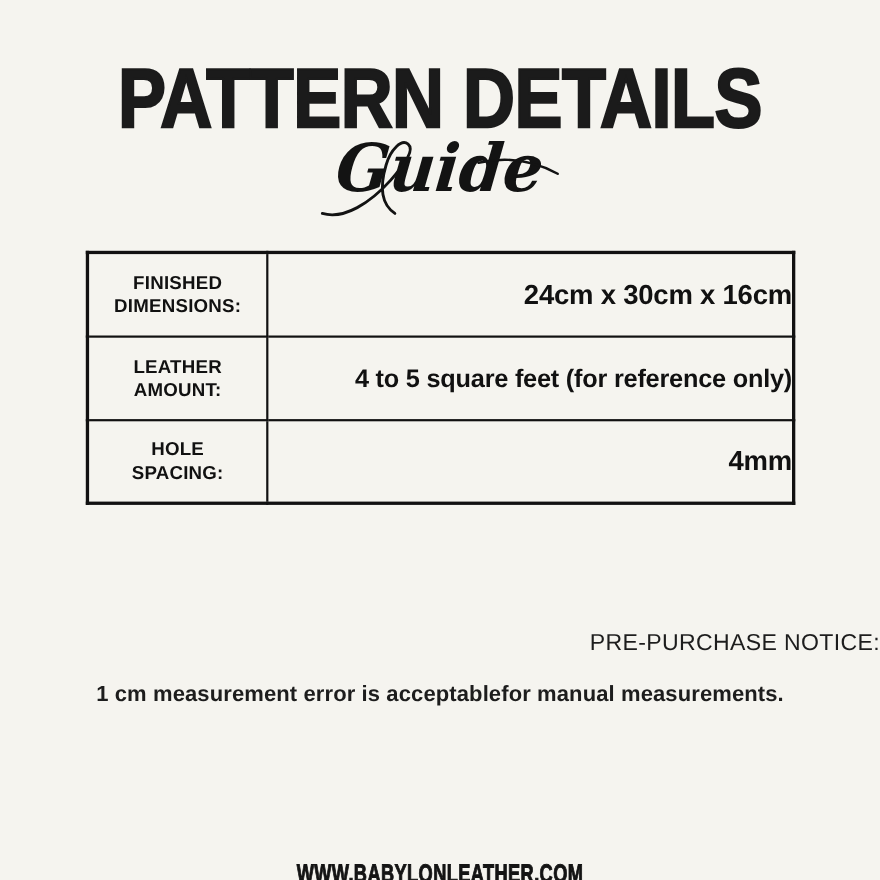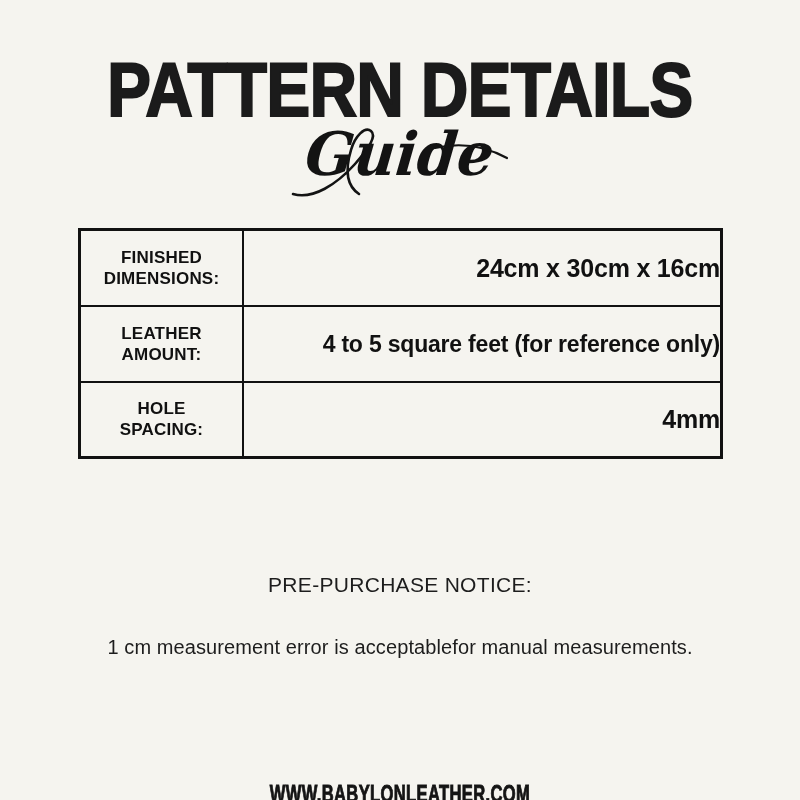--- a/index.html
+++ b/index.html
@@ -128,30 +128,31 @@
     width: 800px;
     text-align: center;
   }
   .notice-heading {
     font-size: 21px;
     font-weight: 400;
     line-height: 26px;
     letter-spacing: 0.3px;
     color: #1d1d1d;
     margin: 0;
+    text-align: right;
   }
   .notice-line {
     font-size: 20px;
     font-weight: 400;
     line-height: 26px;
     letter-spacing: 0.1px;
     color: #1d1d1d;
     margin: 0;
   }
-  .notice-line.first { margin-top: 36px; }
+  .notice-line.first { margin-top: 20px; font-weight: bold; }
   .notice-line.second { margin-top: 30px; }
 
   
   .footer {
     position: absolute;
     left: 0;
     top: 781px;
     width: 800px;
     text-align: center;
   }

